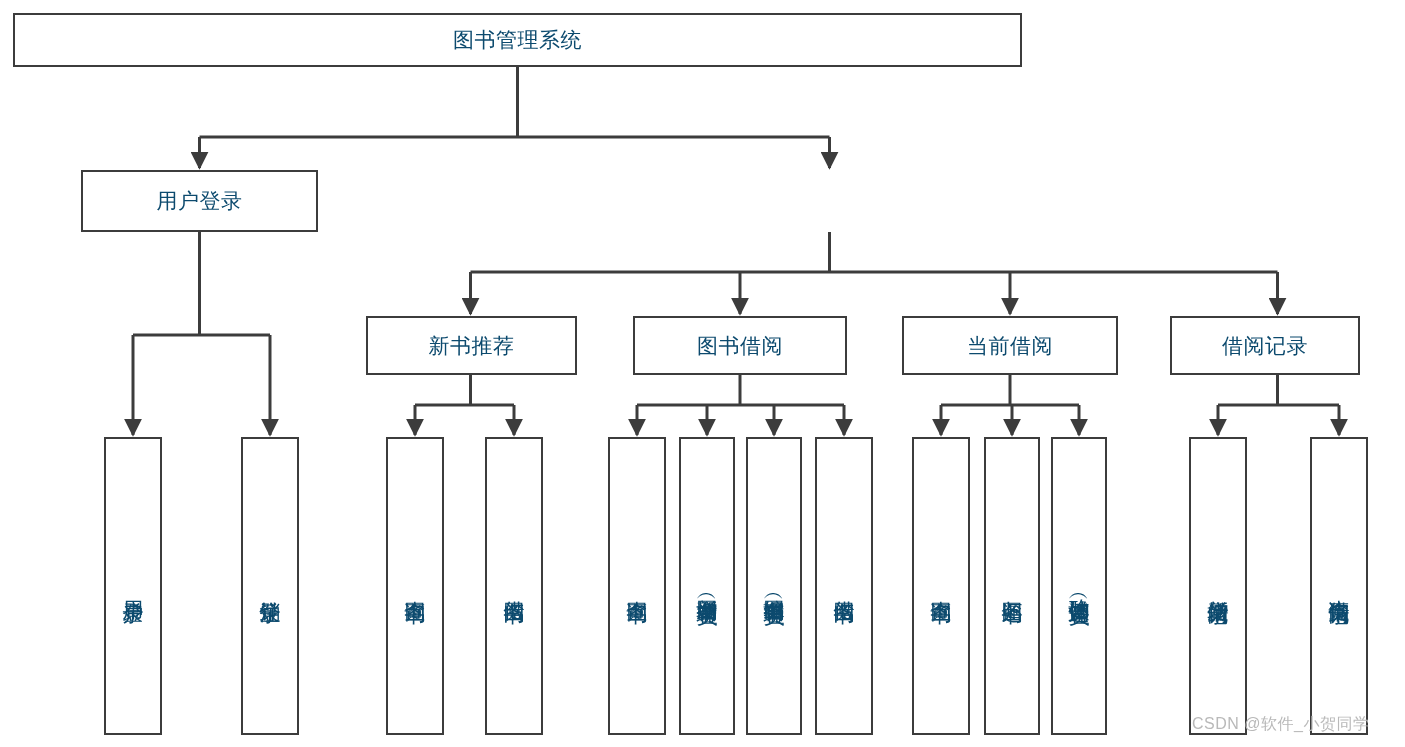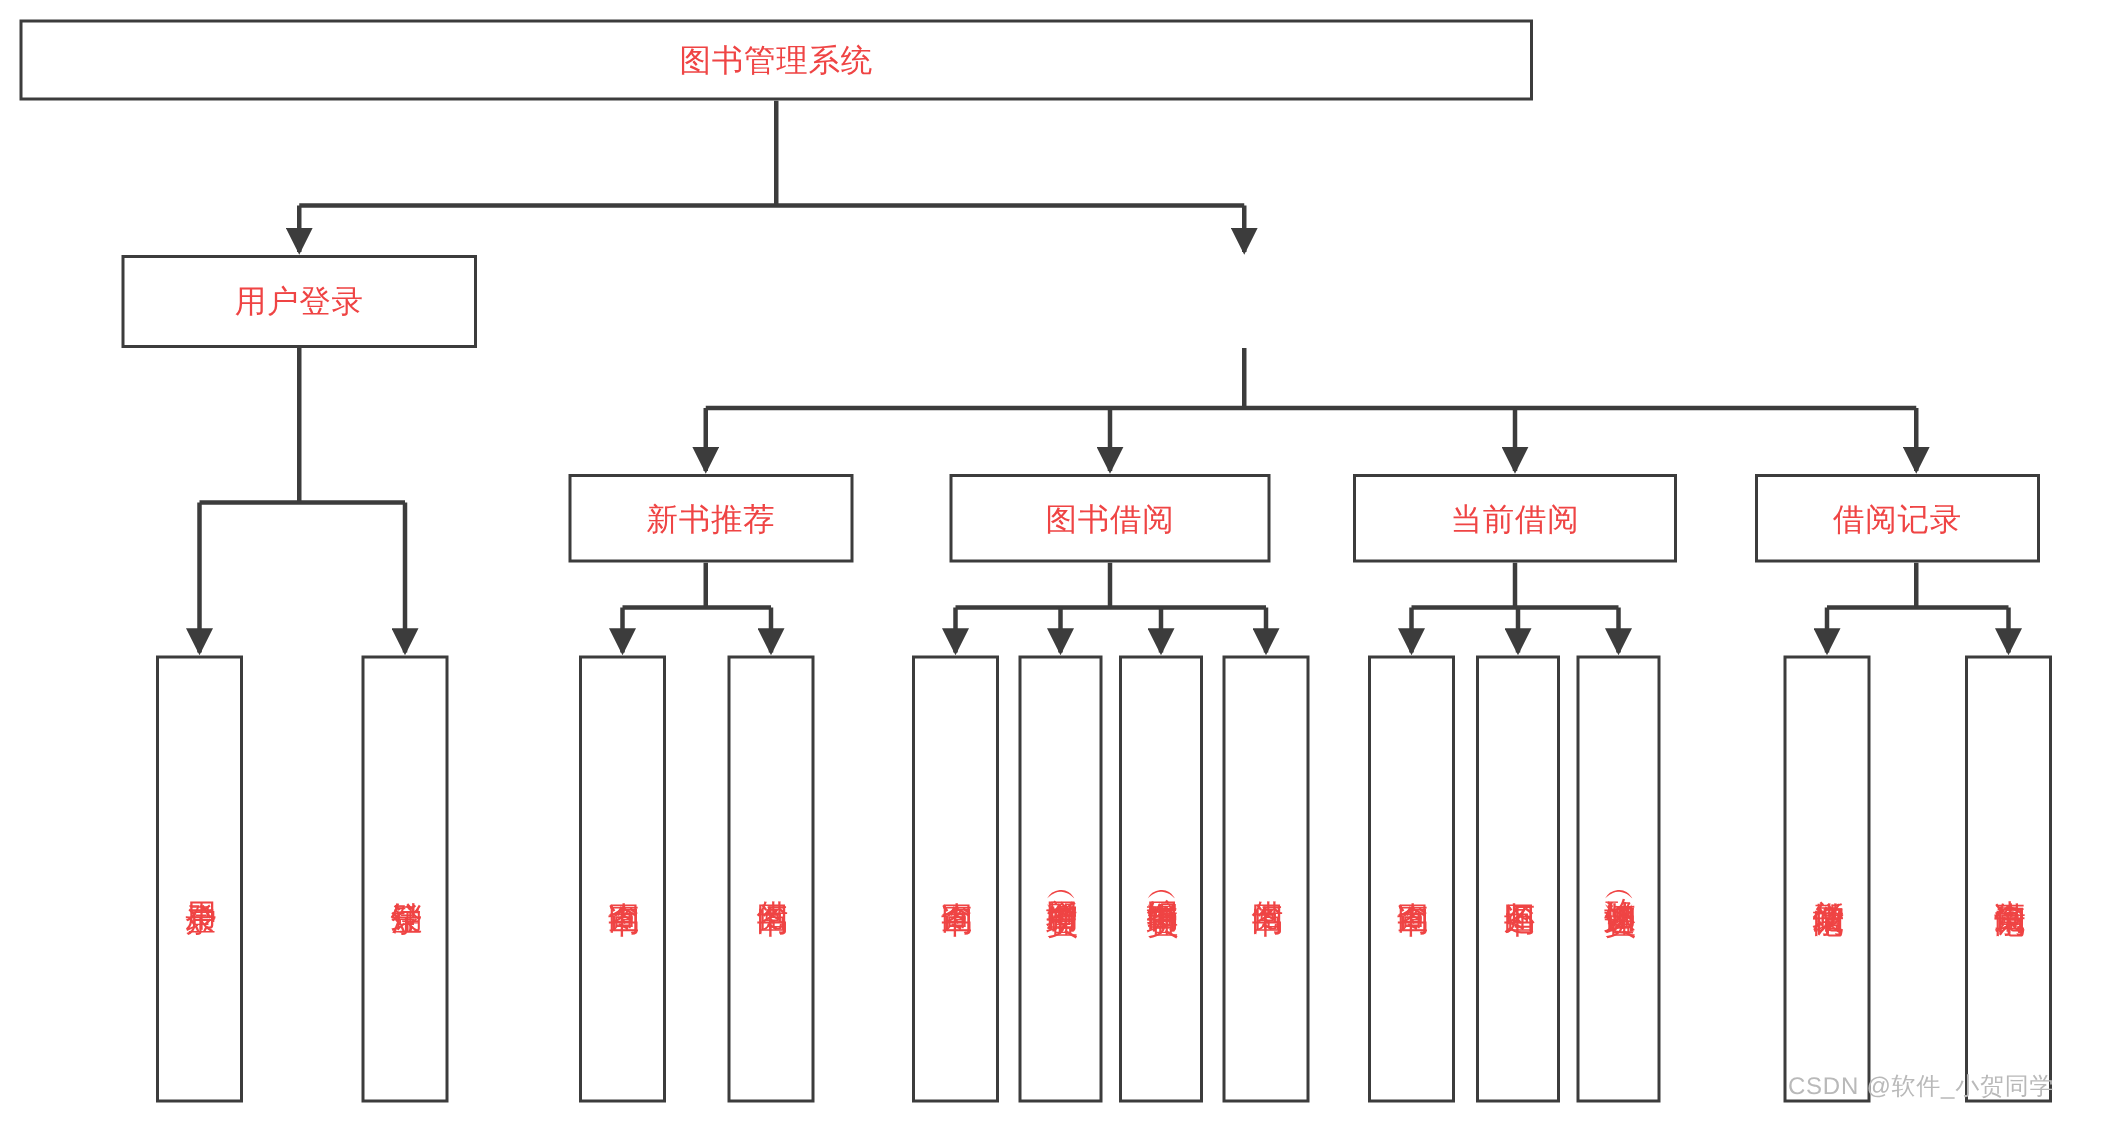--- a/index.html
+++ b/index.html
@@ -25,21 +25,21 @@
     height: 747px;
   }
   .node {
     position: absolute;
     box-sizing: border-box;
     border: 2px solid #3c3c3c;
     background: #ffffff;
     display: flex;
     align-items: center;
     justify-content: center;
-    color: #ef4444;
+    color: #0c4a6e;
   }
   .node.horiz {
     font-size: 21px;
     letter-spacing: 0.5px;
   }
   .node.vert {
     font-size: 21px;
     letter-spacing: 1px;
   }
   .node.vert .label {
@@ -109,21 +109,21 @@
   </svg>
 
   <div class="node horiz" style="left: 13px; top: 13px; width: 1009px; height: 54px;">
     <span class="label">图书管理系统</span>
   </div>
 
   <div class="node horiz" style="left: 81px; top: 170px; width: 237px; height: 62px;">
     <span class="label">用户登录</span>
   </div>
 
-  <div class="node horiz" style="left: 379px; top: 316px; width: 190px; height: 59px;">
+  <div class="node horiz" style="left: 366px; top: 316px; width: 211px; height: 59px;">
     <span class="label">新书推荐</span>
   </div>
   <div class="node horiz" style="left: 633px; top: 316px; width: 214px; height: 59px;">
     <span class="label">图书借阅</span>
   </div>
   <div class="node horiz" style="left: 902px; top: 316px; width: 216px; height: 59px;">
     <span class="label">当前借阅</span>
   </div>
   <div class="node horiz" style="left: 1170px; top: 316px; width: 190px; height: 59px;">
     <span class="label">借阅记录</span>

